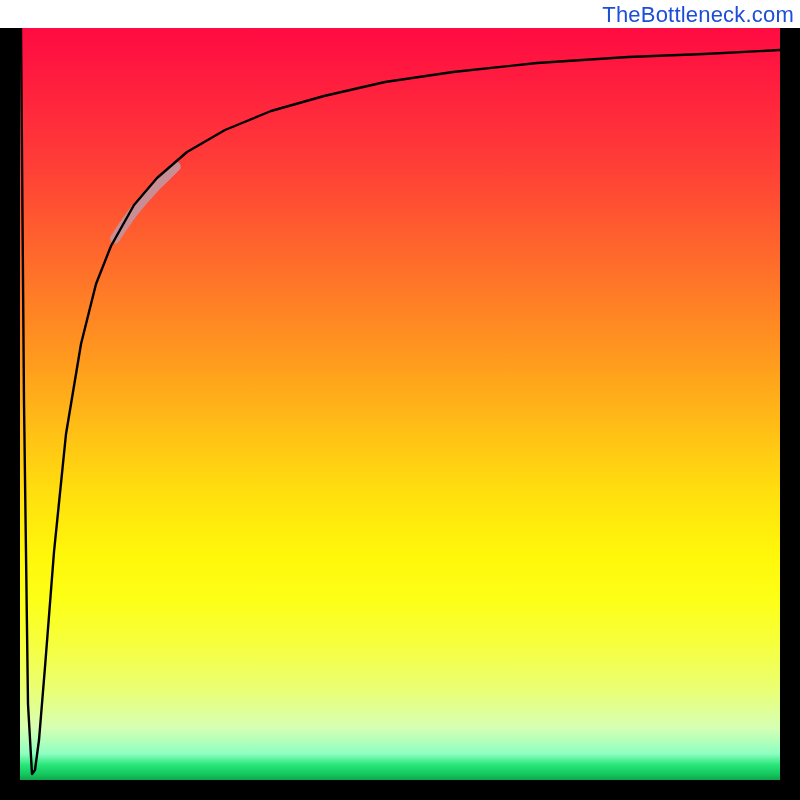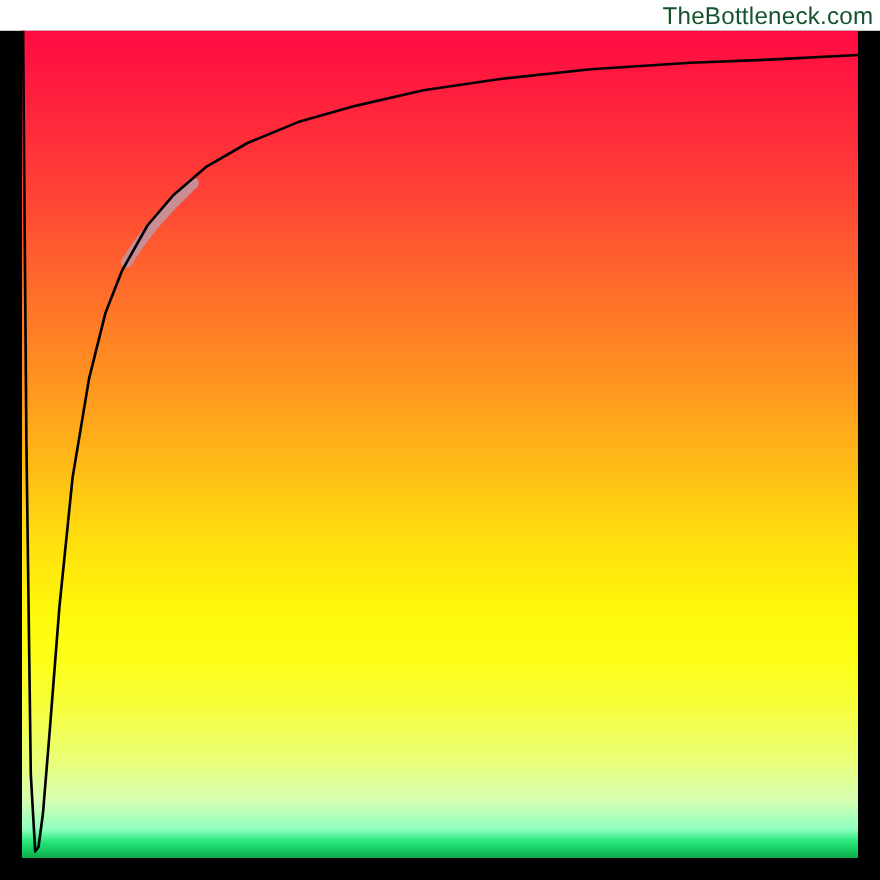--- a/index.html
+++ b/index.html
@@ -4,21 +4,21 @@
 <style>
   * { margin: 0; padding: 0; box-sizing: border-box; }
   html, body { width: 800px; height: 800px; overflow: hidden; background: #fff; }
   .wrap { position: relative; width: 800px; height: 800px; }
   .watermark {
     position: absolute;
     top: 2px;
     right: 6px;
     font-family: Arial, Helvetica, sans-serif;
     font-size: 22px;
-    color: #14532d;
+    color: #1d4ed8;
     font-weight: 400;
     letter-spacing: 0.2px;
     z-index: 10;
   }
   .frame {
     position: absolute;
     left: 0; top: 28px;
     width: 800px; height: 772px;
     background: #000;
   }

